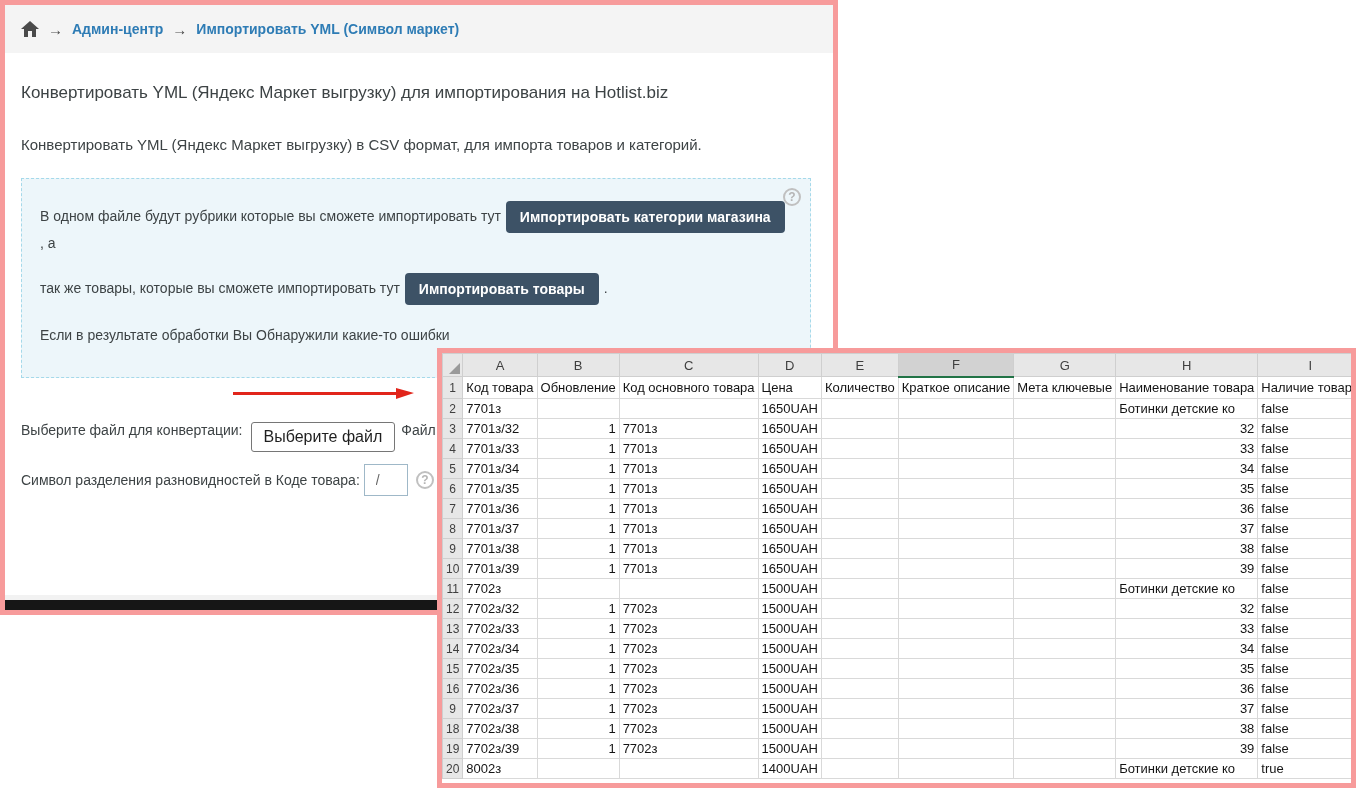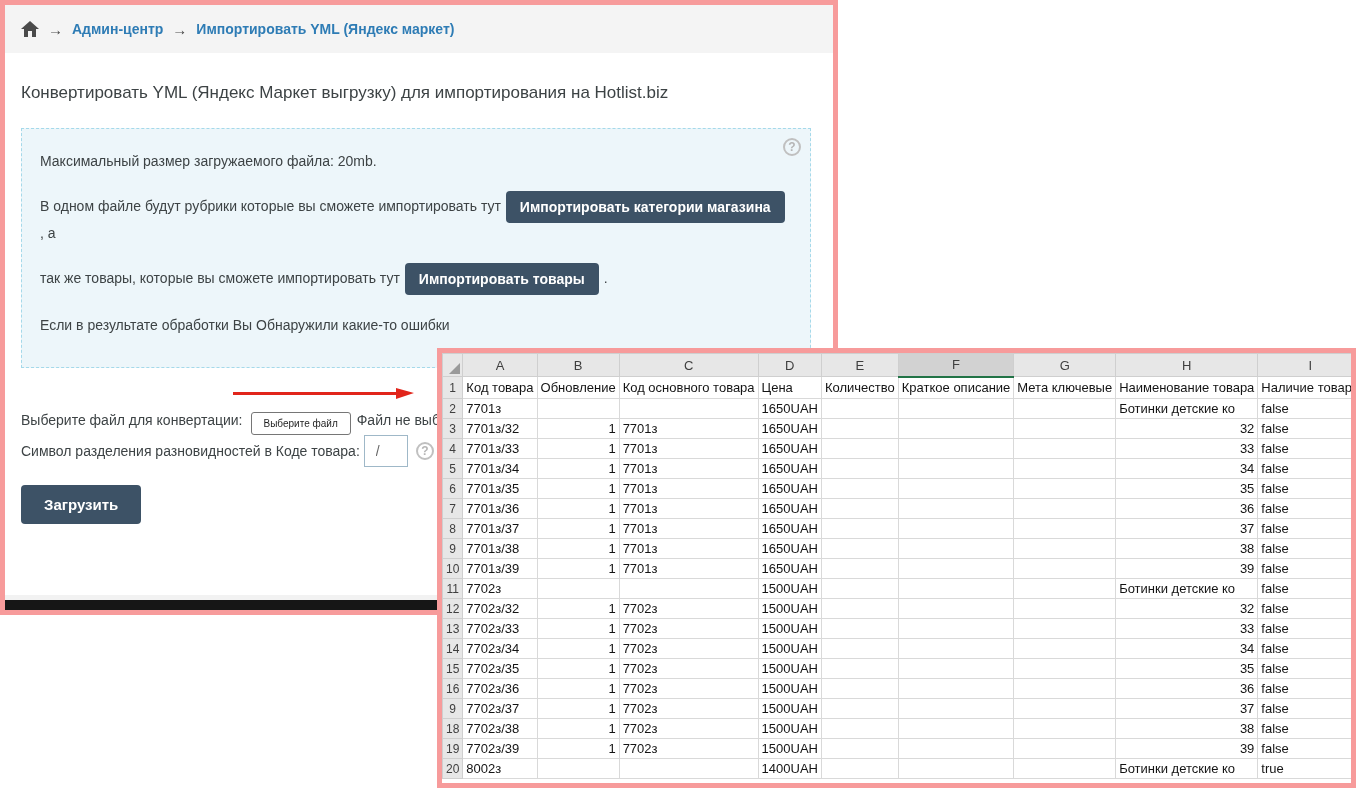--- a/index.html
+++ b/index.html
@@ -45,22 +45,22 @@
     vertical-align:middle;
   }
   .infobox .help-circle{position:absolute;top:9px;right:9px;}
   .btn-dark{
     display:inline-block;background:var(--btn-dark);color:#fff;font-weight:bold;
     font-size:14px;padding:8px 14px;border-radius:4px;border:none;margin:0 5px;
     vertical-align:middle;cursor:pointer;font-family:"Liberation Sans",sans-serif;text-align:right;
   }
   .file-row{margin-top:44px;font-size:14px;display:flex;white-space:nowrap;}
   .file-btn{
-    border:1px solid #767676;background:#fff;padding:5px 12px;font-size:10px;
-    border-radius:3px;color:#1f1f1f;margin:0 6px 0 8px;cursor:pointer;
+    border:1px solid #767676;background:#fff;padding:5px 12px;font-size:16px;
+    border-radius:3px;color:#1f1f1f;margin:0 6px 12px 8px;cursor:pointer;
     font-family:"Liberation Sans",sans-serif;
   }
   .sep-row{font-size:14px;display:flex;align-items:center;white-space:nowrap;}
   .sep-input{
     width:44px;height:32px;border:1px solid #9fb8c8;margin:0 8px 0 4px;
     padding:0 0 0 11px;font-size:14px;color:#666;background:#fff;
     font-family:"Liberation Sans",sans-serif;
   }
   .submit-btn{
     margin-top:18px;background:var(--btn-dark);color:#fff;font-weight:bold;
@@ -112,29 +112,29 @@
 <div class="admin-window">
   <div class="breadcrumb">
     <span class="home-icon">
       <svg width="18" height="16" viewBox="0 0 18 16">
           <path d="M9 0 L18 8 L15 8 L15 16 L11 16 L11 10 L7 10 L7 16 L3 16 L3 8 L0 8 Z" fill="#4a4a4a"></path>
         </svg>
     </span>
     <span class="crumb-sep">→</span>
     <a class="crumb-link">Админ-центр</a>
     <span class="crumb-sep">→</span>
-    <a class="crumb-link">Импортировать YML (Яндекс маркет)</a>
+    <a class="crumb-link">Импортировать YML (Символ маркет)</a>
   </div>
 
   <div class="content">
     <div class="title1">Конвертировать YML (Яндекс Маркет выгрузку) для импортирования на Hotlist.biz</div>
+    <div class="title2">Конвертировать YML (Яндекс Маркет выгрузку) в CSV формат, для импорта товаров и категорий.</div>
 
     <div class="infobox">
       <span class="help-circle">?</span>
-      <p>Максимальный размер загружаемого файла: 20mb.</p>
       <p>
         <span>В одном файле будут рубрики которые вы сможете импортировать тут</span><button class="btn-dark">Импортировать категории магазина</button><span>, а</span>
       </p>
       <p>
         <span>так же товары, которые вы сможете импортировать тут</span><button class="btn-dark">Импортировать товары</button><span>.</span>
       </p>
       <p>Если в результате обработки Вы Обнаружили какие-то ошибки</p>
     </div>
 
     <div class="file-row">
@@ -142,21 +142,20 @@
       <button class="file-btn">Выберите файл</button>
       <span>Файл не выбран</span>
     </div>
 
     <div class="sep-row">
       <span>Символ разделения разновидностей в Коде товара:</span>
       <input class="sep-input" value="/" style="">
       <span class="help-circle">?</span>
     </div>
 
-    <button class="submit-btn">Загрузить</button>
   </div>
 
   <div class="footer-strip"></div>
   <div class="window-footer"></div>
 </div>
 
 <div class="arrow">
   <div class="shaft"></div>
   <div class="head"></div>
 </div>

